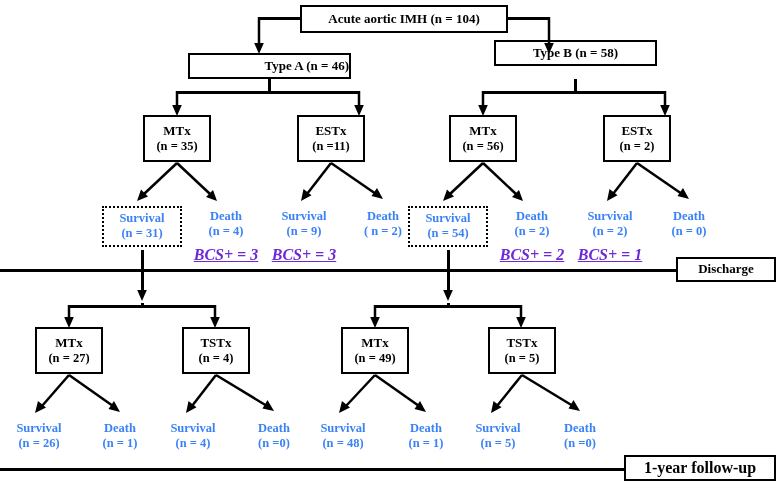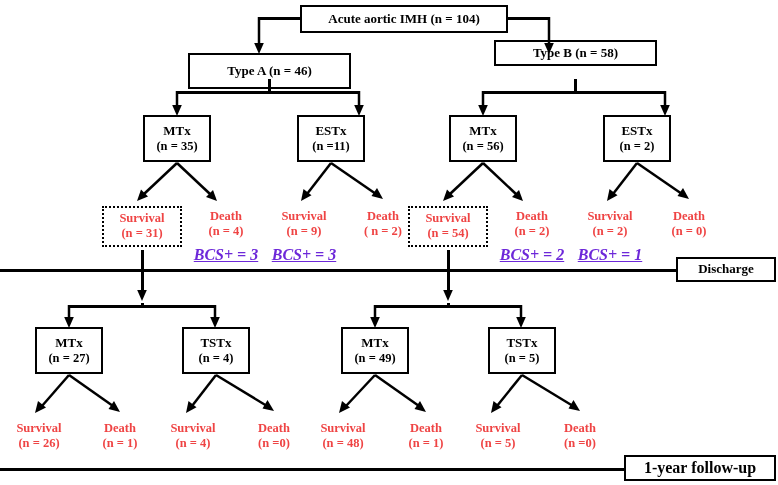--- a/index.html
+++ b/index.html
@@ -26,21 +26,21 @@
   .box .l2{font-size:12.5px;}
   .box.thin{border-width:2px;}
 
   
   .leaf{
     position:absolute;
     text-align:center;
     font-weight:bold;
     font-size:12.5px;
     line-height:1.18;
-    color:#ef4444;
+    color:#3b82f6;
     white-space:nowrap;
   }
   .leaf .l2{display:block;font-size:12.5px;}
 
   
   .leaf.dotted{
     border:2.5px dotted #000;
     box-sizing:border-box;
     padding:3px 5px 4px 5px;
   }
@@ -72,21 +72,21 @@
 
 <div id="canvas">
 
   <div class="box" style="left:300px;top:5px;width:208px;height:28px;">
     <span>Acute aortic IMH (n = 104)</span>
   </div>
 
   <div class="ln hl" style="left:258px;top:17px;width:44px;"></div>
   <div class="ln hl" style="left:506px;top:17px;width:44px;"></div>
 
-  <div class="box" style="left:188px;top:53px;width:163px;height:36px;">
+  <div class="box" style="left:188px;top:53px;width:163px;height:26px;align-items:flex-end;">
     <span>Type A (n = 46)</span>
   </div>
   <div class="box" style="left:494px;top:40px;width:163px;height:26px;">
     <span>Type B (n = 58)</span>
   </div>
 
   <div class="ln vl" style="left:268px;top:79px;height:14px;"></div>
   <div class="ln hl" style="left:176px;top:91px;width:184px;"></div>
 
   <div class="ln vl" style="left:574px;top:79px;height:14px;"></div>

